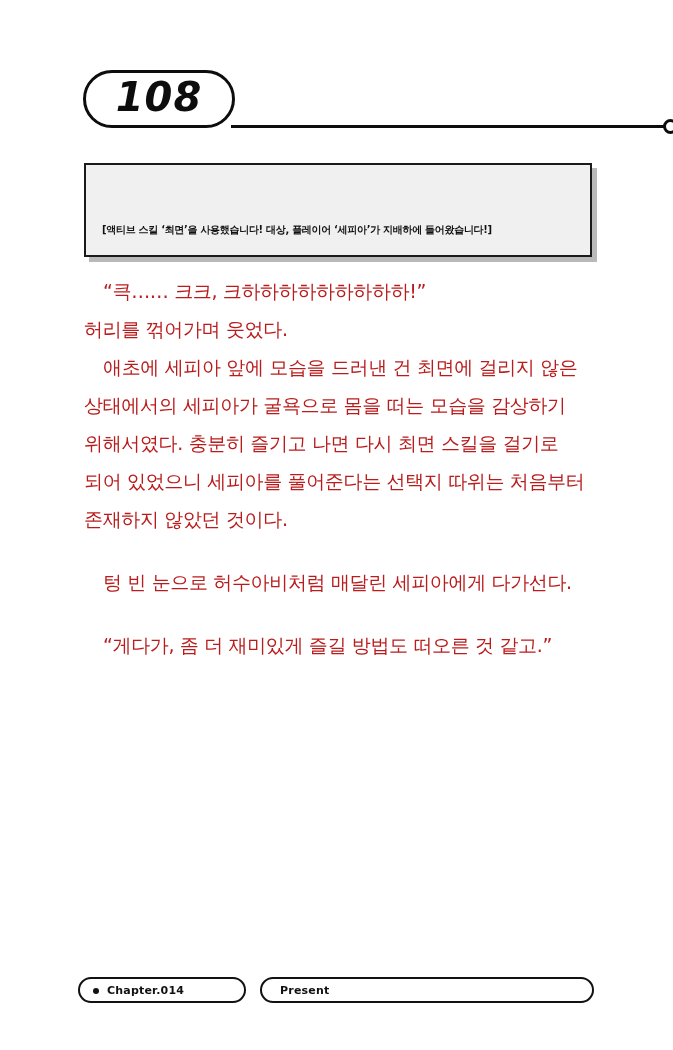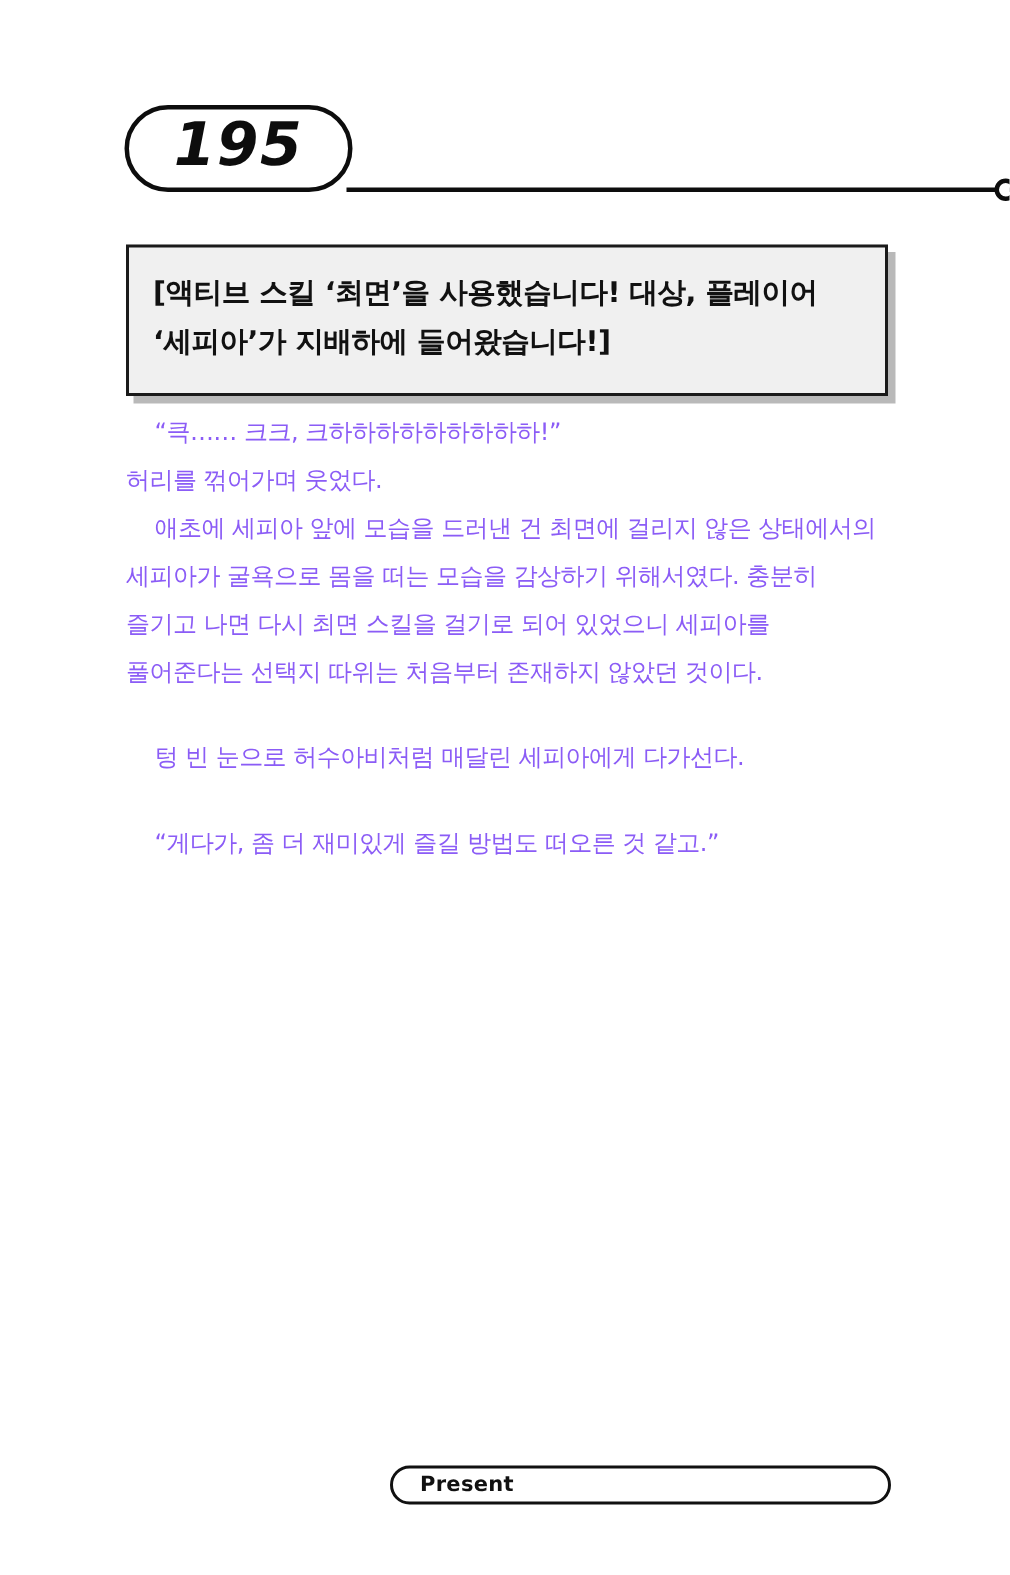--- a/index.html
+++ b/index.html
@@ -94,40 +94,41 @@
   }
   .system-box {
     position: relative;
     border: 2px solid #1a1a1a;
     background: #f0f0f0;
     padding: 14px 16px 16px 16px;
     box-sizing: border-box;
   }
   .system-text {
     font-family: "DejaVu Sans", "Liberation Sans", sans-serif;
-    font-size: 19px;
+    font-size: 10px;
     font-weight: 700;
     line-height: 1.75;
     color: #111111;
     letter-spacing: -0.3px;
     word-break: keep-all;
+    margin-top: 42px;
   }
 
   
   .body-text {
     position: absolute;
     left: 84px;
     top: 272px;
     width: 508px;
   }
   .para {
     font-family: "DejaVu Sans", "Liberation Sans", sans-serif;
-    font-size: 16px;
+    font-size: 19px;
     line-height: 2.0;
-    color: #8b5cf6;
+    color: #b91c1c;
     margin: 0;
     letter-spacing: -0.35px;
     word-break: keep-all;
     text-indent: 19px;
   }
   .para.noindent {
     text-indent: 0;
   }
   .para.gap {
     margin-top: 25px;
@@ -184,52 +185,56 @@
     box-sizing: border-box;
     background: #ffffff;
   }
   .footer-right .label {
     position: absolute;
     left: 18px;
     top: 0;
     height: 22px;
     line-height: 23px;
     font-family: "DejaVu Sans", "Liberation Sans", sans-serif;
-    font-size: 14px;
+    font-size: 11px;
     font-weight: 700;
     letter-spacing: 0.2px;
     color: #111111;
   }
 </style>
 </head>
 <body>
 
 <div class="page">
 
   <div class="chapter-head">
     <div class="chapter-pill"></div>
-    <div class="chapter-number">195</div>
+    <div class="chapter-number">108</div>
     <div class="chapter-rule"></div>
     <div class="chapter-dot"></div>
   </div>
 
   <div class="system-box-wrap">
     <div class="system-box-shadow"></div>
     <div class="system-box">
       <div class="system-text">[액티브 스킬 ‘최면’을 사용했습니다! 대상, 플레이어 ‘세피아’가 지배하에 들어왔습니다!]</div>
     </div>
   </div>
 
   <div class="body-text">
     <p class="para">“큭…… 크크, 크하하하하하하하하하!”</p>
     <p class="para noindent">허리를 꺾어가며 웃었다.</p>
     <p class="para">애초에 세피아 앞에 모습을 드러낸 건 최면에 걸리지 않은 상태에서의 세피아가 굴욕으로 몸을 떠는 모습을 감상하기 위해서였다. 충분히 즐기고 나면 다시 최면 스킬을 걸기로 되어 있었으니 세피아를 풀어준다는 선택지 따위는 처음부터 존재하지 않았던 것이다.</p>
     <p class="para gap">텅 빈 눈으로 허수아비처럼 매달린 세피아에게 다가선다.</p>
     <p class="para gap">“게다가, 좀 더 재미있게 즐길 방법도 떠오른 것 같고.”</p>
   </div>
 
   <div class="footer">
+    <div class="footer-left">
+      <span class="bullet"></span>
+      <span class="label">Chapter.014</span>
+    </div>
     <div class="footer-right">
       <span class="label">Present</span>
     </div>
   </div>
 
 </div>
 
 </body></html>

